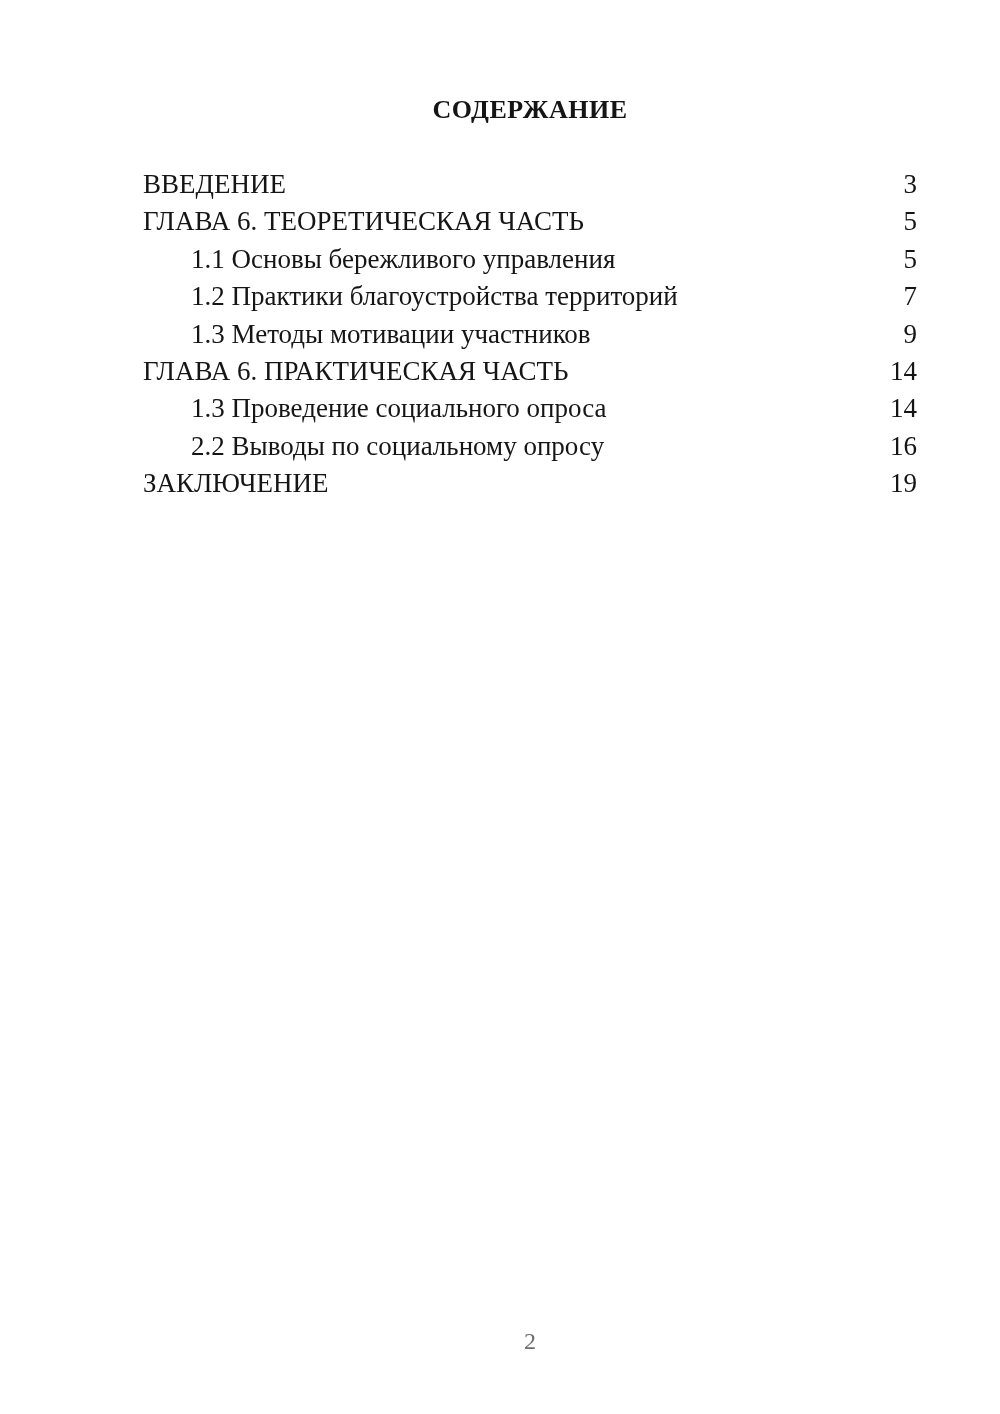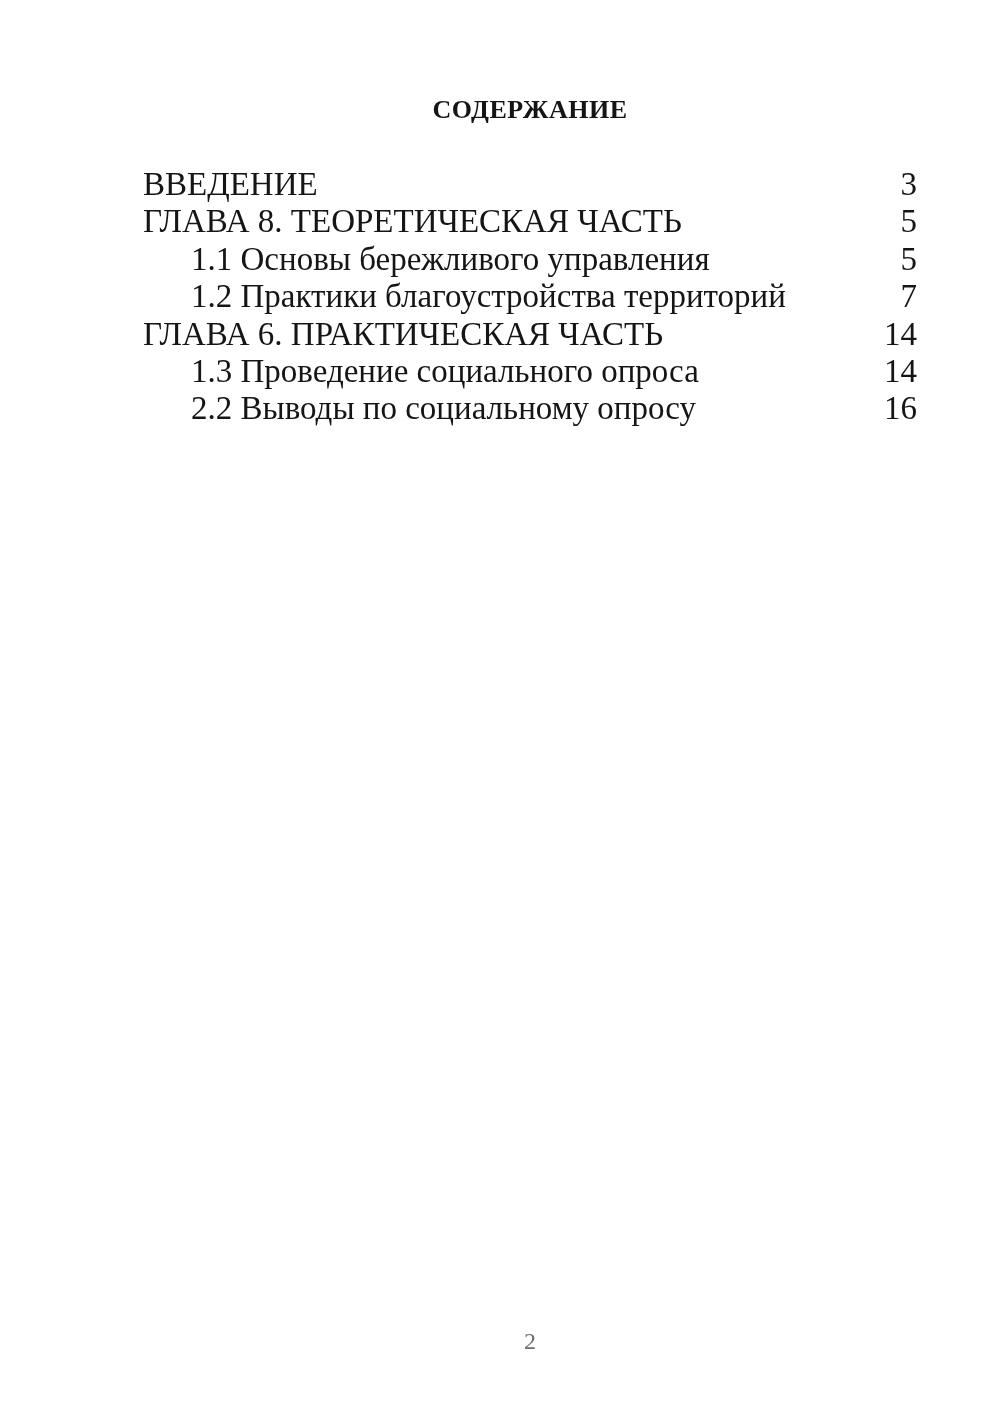--- a/index.html
+++ b/index.html
@@ -30,21 +30,21 @@
     font-weight: bold;
     letter-spacing: 0.5px;
   }
   .toc-list {
     margin-top: 42px;
   }
   .toc-row {
     display: flex;
     justify-content: space-between;
     align-items: flex-end;
-    font-size: 33px;
+    font-size: 27px;
     line-height: 37.4px;
     white-space: nowrap;
   }
   .toc-row .label {
     flex: 1 1 auto;
     overflow: hidden;
   }
   .toc-row .pagenum {
     flex: 0 0 auto;
     text-align: right;
@@ -69,48 +69,56 @@
 <div class="doc-page">
   <div class="content">
     <h1 class="toc-title">СОДЕРЖАНИЕ</h1>
     <div class="toc-list">
   <div class="toc-row level-0">
     <span class="label">ВВЕДЕНИЕ</span>
     <span class="pagenum">3</span>
   </div>
 
   <div class="toc-row level-0">
-    <span class="label">ГЛАВА 8. ТЕОРЕТИЧЕСКАЯ ЧАСТЬ</span>
+    <span class="label">ГЛАВА 6. ТЕОРЕТИЧЕСКАЯ ЧАСТЬ</span>
     <span class="pagenum">5</span>
   </div>
 
   <div class="toc-row level-1">
     <span class="label">1.1 Основы бережливого управления</span>
     <span class="pagenum">5</span>
   </div>
 
   <div class="toc-row level-1">
     <span class="label">1.2 Практики благоустройства территорий</span>
     <span class="pagenum">7</span>
   </div>
 
+  <div class="toc-row level-1">
+    <span class="label">1.3 Методы мотивации участников</span>
+    <span class="pagenum">9</span>
+  </div>
 
 
   <div class="toc-row level-0">
     <span class="label">ГЛАВА 6. ПРАКТИЧЕСКАЯ ЧАСТЬ</span>
     <span class="pagenum">14</span>
   </div>
 
   <div class="toc-row level-1">
     <span class="label">1.3 Проведение социального опроса</span>
     <span class="pagenum">14</span>
   </div>
 
   <div class="toc-row level-1">
     <span class="label">2.2 Выводы по социальному опросу</span>
     <span class="pagenum">16</span>
   </div>
 
+  <div class="toc-row level-0">
+    <span class="label">ЗАКЛЮЧЕНИЕ</span>
+    <span class="pagenum">19</span>
+  </div>
 
 </div>
   </div>
   <div class="page-footer">2</div>
 </div>
 
 </body></html>

